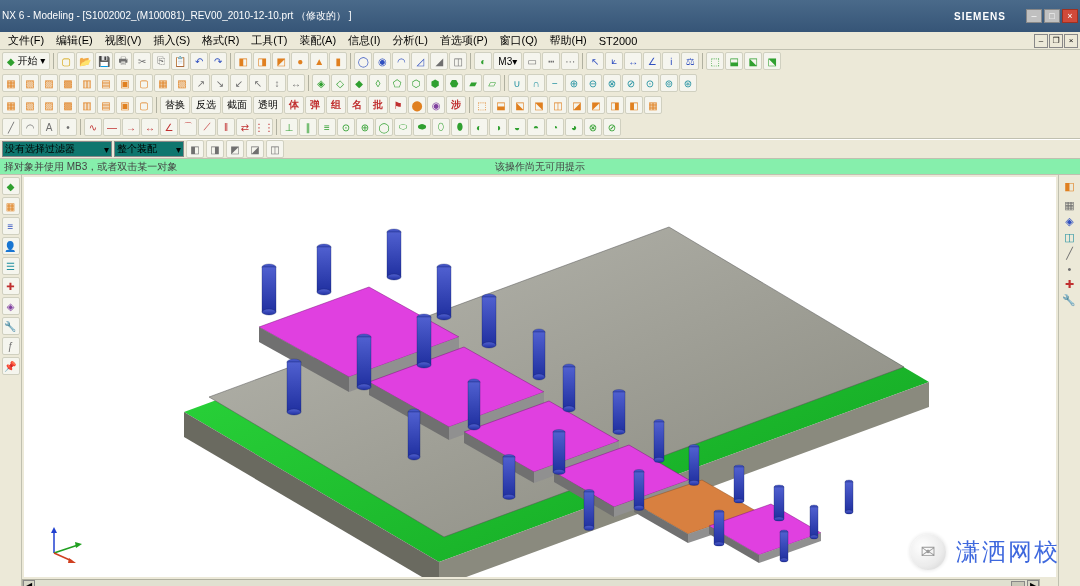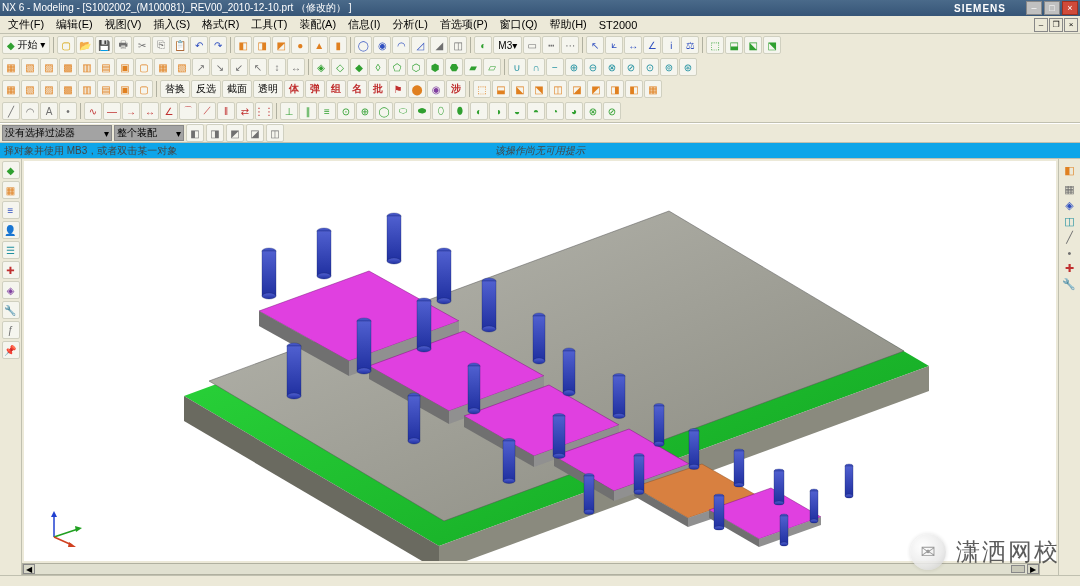--- a/index.html
+++ b/index.html
@@ -1,19 +1,19 @@
 <!DOCTYPE html>
 <html><head>
 <meta charset="utf-8">
 <style>
 * { margin: 0; padding: 0; box-sizing: border-box; font-family: "Microsoft YaHei", SimSun, Arial, sans-serif; }
 body { width: 1080px; height: 586px; overflow: hidden; background: #e8e8e0; font-size: 11px; color: #000; position: relative; }
 
 
-.titlebar { height: 16px; background: linear-gradient(to bottom, #4a6a8a, #365577); color: #fff; display: flex; align-items: center; padding: 0 2px; font-size: 10px; }
+.titlebar { height: 32px; background: linear-gradient(to bottom, #4a6a8a, #365577); color: #fff; display: flex; align-items: center; padding: 0 2px; font-size: 10px; }
 .titlebar-text { flex: 1; white-space: nowrap; overflow: hidden; }
 .titlebar-brand { font-weight: bold; letter-spacing: 1px; margin-right: 20px; }
 .titlebar-btns { display: flex; gap: 2px; }
 .titlebar-btn { width: 16px; height: 14px; background: #c0c0c0; border: 1px solid #888; display: flex; align-items: center; justify-content: center; font-size: 9px; }
 .titlebar-btn.close { background: #d04a3a; color: #fff; border-color: #a03020; }
 
 
 .menubar { height: 18px; background: #ece9d8; border-bottom: 1px solid #c0c0b0; display: flex; align-items: center; font-size: 11px; padding-left: 2px; position: relative; }
 .menubar span { padding: 2px 6px; cursor: default; }
 .menubar .doc-btns { position: absolute; right: 2px; display: flex; gap: 1px; }
@@ -33,45 +33,45 @@
 .c-red { color: #c03030; }
 .c-green { color: #30a030; }
 .c-blue { color: #3050c0; }
 .c-orange { color: #e08020; }
 .c-grey { color: #707070; }
 .c-purple { color: #8040a0; }
 .c-cyan { color: #2090a0; }
 
 
 .filter-row { height: 20px; background: #ece9d8; border-top: 1px solid #fff; border-bottom: 1px solid #c0c0b0; display: flex; align-items: center; padding-left: 2px; gap: 2px; }
-.filter-sel { height: 16px; font-size: 10px; border: 1px solid #888; background: #a3a3a3; padding: 0 2px; display: flex; align-items: center; }
-
-
-.hint-row { height: 16px; background: #0ea5e9; border-bottom: 1px solid #c0c0b0; display: flex; align-items: center; font-size: 10px; color: #444; padding: 0 4px; position: relative; }
-.hint-center { position: absolute; left: 50%; transform: translateX(-50%); font-style: italic; }
+.filter-sel { height: 16px; font-size: 10px; border: 1px solid #888; background: #0f766e; padding: 0 2px; display: flex; align-items: center; }
+
+
+.hint-row { height: 16px; background: #86efac; border-bottom: 1px solid #c0c0b0; display: flex; align-items: center; font-size: 10px; color: #444; padding: 0 4px; position: relative; }
+.hint-center { position: absolute; left: 50%; transform: translateX(-50%); }
 
 
 .main { display: flex; height: calc(586px - 16px - 18px - 88px - 20px - 16px - 12px); position: relative; }
 .left-toolbar { width: 22px; background: #ece9d8; border-right: 1px solid #c0c0b0; display: flex; flex-direction: column; align-items: center; padding-top: 2px; gap: 2px; }
 .left-toolbar .lb { width: 18px; height: 18px; border: 1px solid #d0d0c0; background: #f5f5ee; display: flex; align-items: center; justify-content: center; font-size: 10px; border-radius: 2px; }
 .viewport-wrap { flex: 1; background: #ece9d8; padding: 2px; position: relative; }
 .vp-scroll-h { position: absolute; left: 0; right: 18px; bottom: 0; height: 12px; background: #e0e0d0; border: 1px solid #b0b0a0; }
 .vp-scroll-h .thumb { position: absolute; right: 14px; top: 1px; width: 14px; height: 8px; background: #c8c8b8; border: 1px solid #888; }
 .vp-scroll-h .arrow { position: absolute; top: 0; width: 12px; height: 10px; background: #d8d8c8; border: 1px solid #888; font-size: 8px; text-align: center; }
 .viewport { background: #fff; width: 100%; height: calc(100% - 12px); position: relative; overflow: hidden; }
 .right-toolbar { width: 22px; background: #ece9d8; border-left: 1px solid #c0c0b0; display: flex; flex-direction: column; align-items: center; padding-top: 2px; gap: 3px; }
 
 
 .model { position: absolute; left: 90px; top: 40px; width: 820px; height: 380px; }
 .triad { position: absolute; left: 20px; bottom: 14px; width: 40px; height: 40px; }
 
 
 .watermark { position: absolute; right: 20px; bottom: 16px; display: flex; align-items: center; gap: 10px; opacity: 0.85; }
 .wm-icon { width: 36px; height: 36px; border-radius: 50%; background: radial-gradient(circle at 35% 35%, #fff, #e8e8e8 60%, #c8c8c8); display: flex; align-items: center; justify-content: center; font-size: 18px; color: #888; box-shadow: 0 0 4px rgba(0,0,0,.15); }
-.wm-text { font-size: 24px; color: #404040; font-weight: 500; letter-spacing: 2px; text-align: center; }
+.wm-text { font-size: 24px; color: #1d4ed8; font-weight: 500; letter-spacing: 2px; text-align: center; }
 
 
 .statusbar { height: 12px; background: #ece9d8; border-top: 1px solid #c0c0b0; }
 
 svg { display: block; }
 </style>
 </head>
 <body>
 
 <div class="titlebar">

